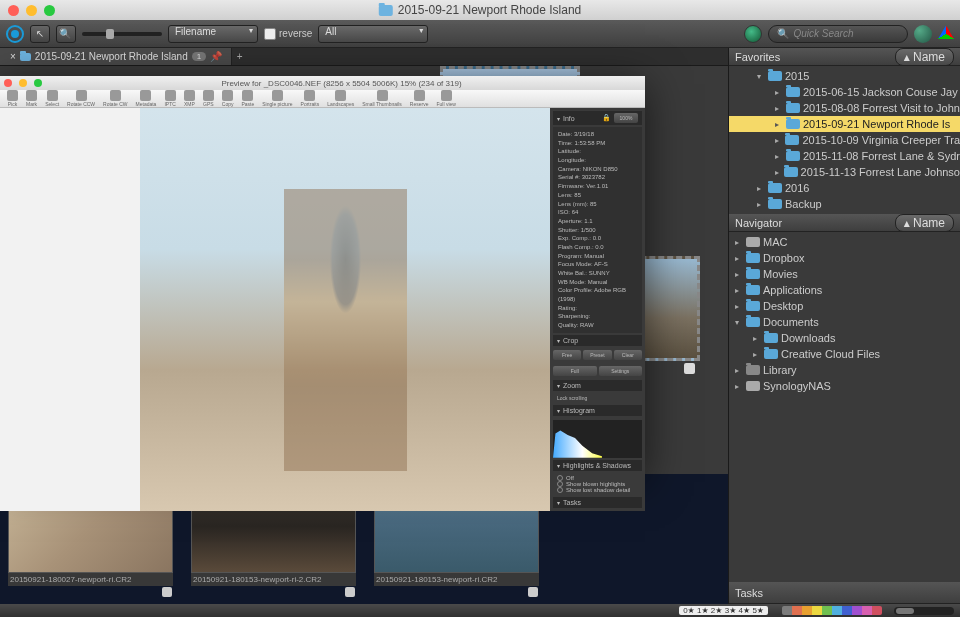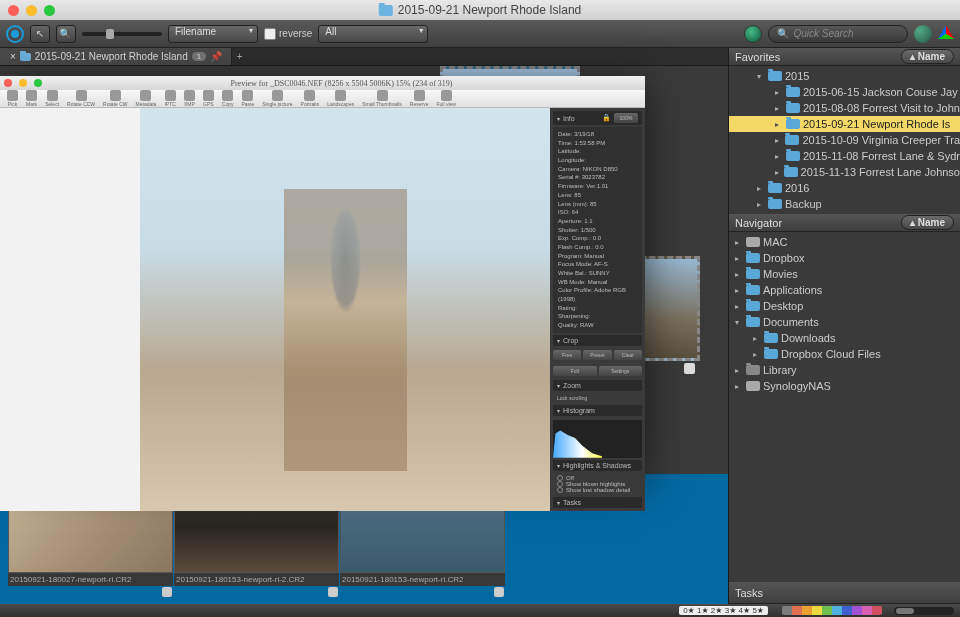--- a/index.html
+++ b/index.html
@@ -35,52 +35,52 @@
   .plus-tab { width:16px; display:flex; align-items:center; justify-content:center; color:#aaa; }
   
   .thumb-row-top { position:absolute; top:66px; left:400px; display:flex; gap:40px; }
   .thumb-card { width: 140px; }
   .thumb-img { width: 140px; height: 105px; background: linear-gradient(#7aa5c5, #4a7a9a 60%, #3a5a6a); border: 3px dashed #888; position:relative; }
   .thumb-img.sky1 { background: linear-gradient(#a8c5e0, #6b9bc0 50%, #3a6a8a); }
   .thumb-img.stone { background: linear-gradient(#98b8d0, #7a7060 60%, #5a5040); }
   .thumb-name { color:#bbb; font-size:9px; padding:2px 0; text-align:left; }
   .thumb-chk { position:absolute; bottom:-16px; right:2px; width:11px; height:11px; background:#ddd; border-radius:2px; }
   
-  .bottom-strip { position:absolute; bottom:13px; left:0; right:232px; height:130px; background:#0369a1; display:flex; gap:1px; padding:6px 8px; overflow:hidden; }
+  .bottom-strip { position:absolute; bottom:13px; left:0; right:232px; height:130px; background:#0f172a; display:flex; gap:18px; padding:6px 8px; overflow:hidden; }
   .strip-card { width: 165px; display:flex; flex-direction:column; }
   .strip-img { flex:1; border:1px solid #555; }
   .p1 { background: linear-gradient(135deg, #c9b89a, #a89278 50%, #8a7560); }
   .p2 { background: linear-gradient(#3a3530, #2a2622 50%, #5a4a3a); }
   .p3 { background: linear-gradient(#6b8aa0, #4a6a80 40%, #3a5a6a); }
   .p4 { background: linear-gradient(#d8b898, #c8a880 50%, #b89870); }
   .strip-name { font-size:8px; color:#aaa; padding:2px; background:#383838; white-space:nowrap; overflow:hidden; }
   .strip-chk { width:10px; height:10px; background:#ccc; border-radius:2px; align-self:flex-end; margin:1px; }
   
   .preview-win { position:absolute; top:76px; left:0; width:645px; height:398px; background:#e8e8e8; box-shadow:0 8px 40px rgba(0,0,0,.6); display:flex; flex-direction:column; }
   .pv-chrome { height:14px; background:linear-gradient(#f0f0f0,#d8d8d8); display:flex; align-items:center; padding:0 4px; font-size:8px; color:#555; }
   .pv-chrome .tl { width:8px; height:8px; }
-  .pv-title { margin:12px auto;font-family:Liberation Serif, serif; }
+  .pv-title { margin:12px auto; }
   .pv-toolbar { height:24px; background:linear-gradient(#f8f8f8,#e0e0e0); border-bottom:1px solid #bbb; display:flex; align-items:center; padding:0 4px; gap:2px; }
   .pv-tb { display:flex; flex-direction:column; align-items:center; gap:0; font-size:5px; color:#666; padding:0 3px; }
   .pv-tb svg, .pv-tb .ic { width:11px; height:11px; }
   .pv-body { flex:1; display:flex; background:#f2f2f2; }
   .pv-photo { flex:1; background: linear-gradient(180deg, #d4e4ec 0%, #c8dce6 35%, #b8a890 65%, #d8c8b0 100%); margin:0 0 0 140px; position:relative; }
   .pv-photo::after { content:""; position:absolute; left:35%; top:20%; width:30%; height:70%; background: radial-gradient(ellipse at 50% 25%, #4a3a2a 0%, #6a5a4a 15%, transparent 18%), linear-gradient(#8a6a4a 25%, #c8a068 40%, #8a6a4a 70%); opacity:.45; }
   .pv-side { width:95px; background:#3a3a3a; color:#bbb; font-size:6px; display:flex; flex-direction:column; gap:2px; padding:3px; }
   .pv-panel-hdr { background:#2a2a2a; padding:2px 4px; font-size:7px; display:flex; align-items:center; gap:3px; }
   .pv-panel-hdr::before { content:"▾"; font-size:6px; }
   .meta-box { background:#303030; padding:3px 5px; line-height:1.45; }
   .hist { height:38px; background:#222; position:relative; overflow:hidden; margin-top:2px; }
   .hist::before { content:""; position:absolute; bottom:0; left:0; width:55%; height:80%; background:linear-gradient(90deg, #4af 0%, #fff 60%, #ff4 100%); clip-path: polygon(0 100%, 5% 20%, 15% 10%, 30% 25%, 45% 35%, 60% 60%, 80% 85%, 100% 95%, 100% 100%); }
   .crop-row, .zoom-row { display:flex; gap:2px; margin:2px 0; }
   .mini-btn { flex:1; height:10px; background:linear-gradient(#666,#444); border-radius:2px; font-size:5px; display:flex; align-items:center; justify-content:center; }
   
   .sidebar-right { position:absolute; top:48px; right:0; bottom:13px; width:232px; background:#3a3a3a; border-left:1px solid #1a1a1a; display:flex; flex-direction:column; font-size:11px; }
   .panel-hdr { height:18px; background:linear-gradient(#555,#3e3e3e); display:flex; align-items:center; padding:0 6px; color:#ddd; border-bottom:1px solid #222; }
-  .panel-hdr .name-btn { margin-left:auto; font-size:10px; background:linear-gradient(#6a6a6a,#484848); border:1px solid #222; border-radius:8px; padding:1px 8px;font-weight:bold; }
+  .panel-hdr .name-btn { margin-left:auto; font-size:12px; background:linear-gradient(#6a6a6a,#484848); border:1px solid #222; border-radius:8px; padding:1px 8px; }
   .tree { padding:2px 0; }
   .tree-row { display:flex; align-items:center; height:16px; padding-left:6px; gap:3px; color:#ccc; cursor:default; white-space:nowrap; overflow:hidden; }
   .disclosure { font-size:8px; color:#aaa; width:8px; }
   .fldr { width:14px; height:10px; background:#5aa8d8; border-radius:2px; position:relative; flex-shrink:0; }
   .fldr::before { content:""; position:absolute; top:-2px; left:0; width:5px; height:2px; background:#5aa8d8; border-radius:1px 1px 0 0; }
   .fldr.gray { background:#888; } .fldr.gray::before { background:#888; }
   .hdd { width:14px; height:10px; background:#aaa; border-radius:2px; flex-shrink:0; }
   .tree-row.selected { background:#f5d968; color:#222; }
   .tree-row.selected .disclosure { color:#555; }
   
@@ -416,21 +416,21 @@
         <span>Documents</span>
       </div>
       <div class="tree-row" style="padding-left: 24px;">
         <span class="disclosure">▸</span>
         <span class="fldr"></span>
         <span>Downloads</span>
       </div>
       <div class="tree-row" style="padding-left: 24px;">
         <span class="disclosure">▸</span>
         <span class="fldr"></span>
-        <span>Dropbox Cloud Files</span>
+        <span>Creative Cloud Files</span>
       </div>
       <div class="tree-row" style="padding-left: 6px;">
         <span class="disclosure">▸</span>
         <span class="fldr gray"></span>
         <span>Library</span>
       </div>
       <div class="tree-row" style="padding-left: 6px;">
         <span class="disclosure">▸</span>
         <span class="hdd"></span>
         <span>SynologyNAS</span>

